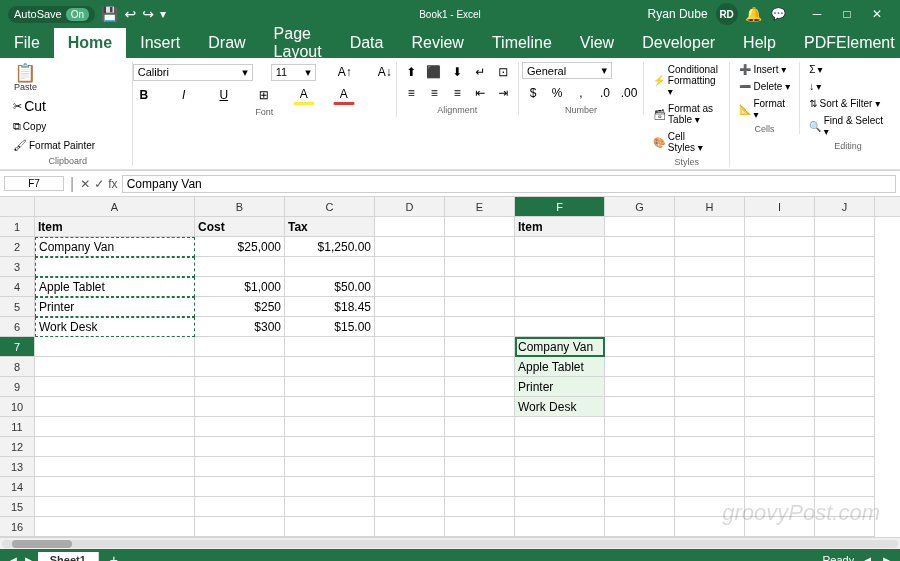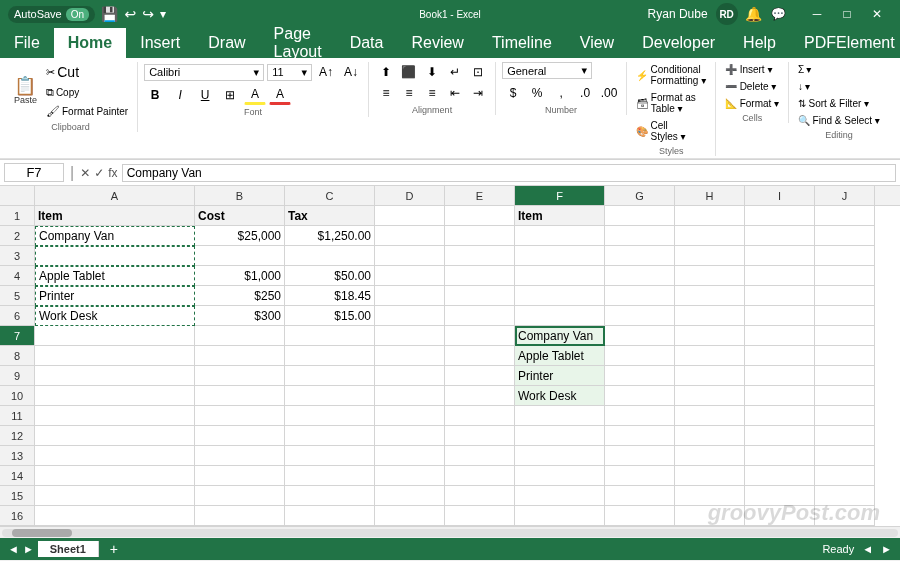--- a/index.html
+++ b/index.html
@@ -101,21 +101,21 @@
       border: 1px solid #ccc;
       padding: 1px 4px;
       width: 45px;
       font-size: 11px;
       display: flex;
       align-items: center;
       justify-content: space-between;
       cursor: pointer;
       background: white;
     }
-    .font-row { display: flex; gap: 3px; align-items: center; }
+    .font-row { display: flex; gap: 18px; align-items: center; }
     .format-btn {
       width: 22px; height: 20px;
       border: 1px solid transparent;
       display: flex; align-items: center; justify-content: center;
       font-size: 12px; cursor: pointer; border-radius: 2px;
     }
     .format-btn.bold { font-weight: bold; }
     .format-btn.italic { font-style: italic; }
     .format-btn.underline { text-decoration: underline; }
 
@@ -147,21 +147,21 @@
       height: 26px;
       border-bottom: 1px solid #d4d4d4;
       background: white;
       padding: 0 4px;
       gap: 4px;
     }
     .cell-ref {
       width: 60px;
       border: 1px solid #ccc;
       padding: 1px 4px;
-      font-size: 13px;
+      font-size: 10px;
       text-align: center;
     }
     .formula-divider { color: #999; font-size: 16px; margin: 0 2px; }
     .formula-icons { display: flex; gap: 4px; color: #555; font-size: 12px; }
     .formula-icon { cursor: pointer; }
     .formula-input {
       flex: 1;
       border: 1px solid #ccc;
       padding: 1px 4px;
       font-size: 12px;
@@ -283,21 +283,21 @@
     }
     .scroll-track { flex: 1; height: 8px; background: #e0e0e0; border-radius: 4px; position: relative; }
     .scroll-thumb { width: 60px; height: 8px; background: #aaa; border-radius: 4px; position: absolute; left: 10px; }
 
     .watermark {
       position: absolute;
       bottom: 35px;
       right: 20px;
       color: rgba(0,0,0,0.15);
       font-size: 22px;
-      font-weight: bold;
+      font-weight: normal;
       pointer-events: none;
       font-style: italic;
     }
 
     .col-a { width: 160px; min-width: 160px; }
     .col-b { width: 90px; min-width: 90px; }
     .col-c { width: 90px; min-width: 90px; }
     .col-d { width: 70px; min-width: 70px; }
     .col-e { width: 70px; min-width: 70px; }
     .col-f { width: 90px; min-width: 90px; }

